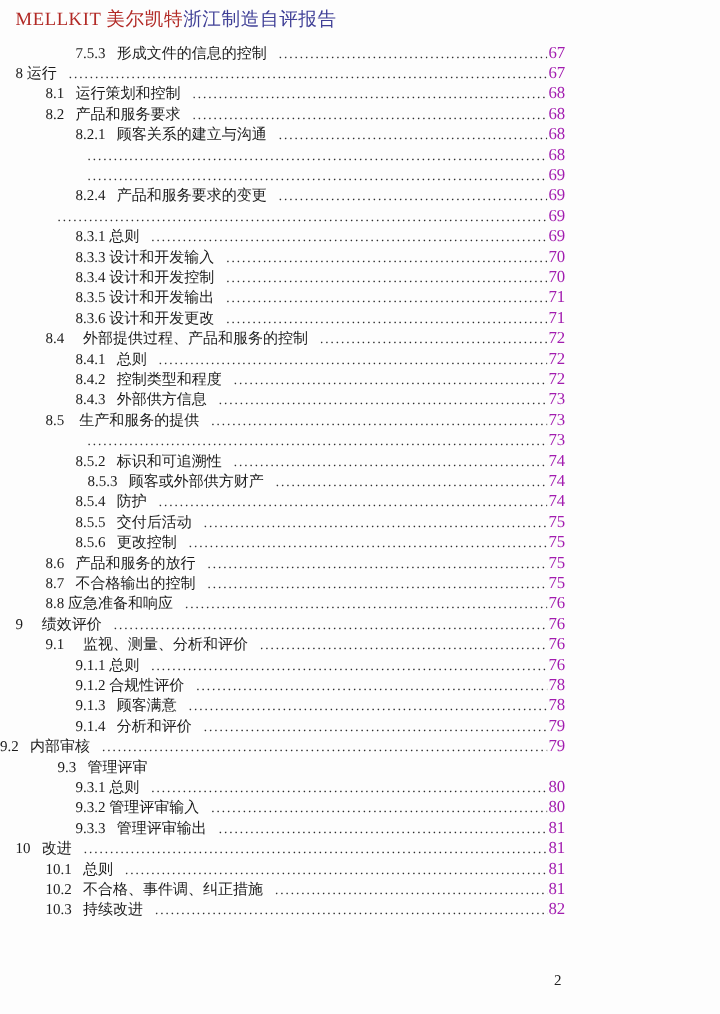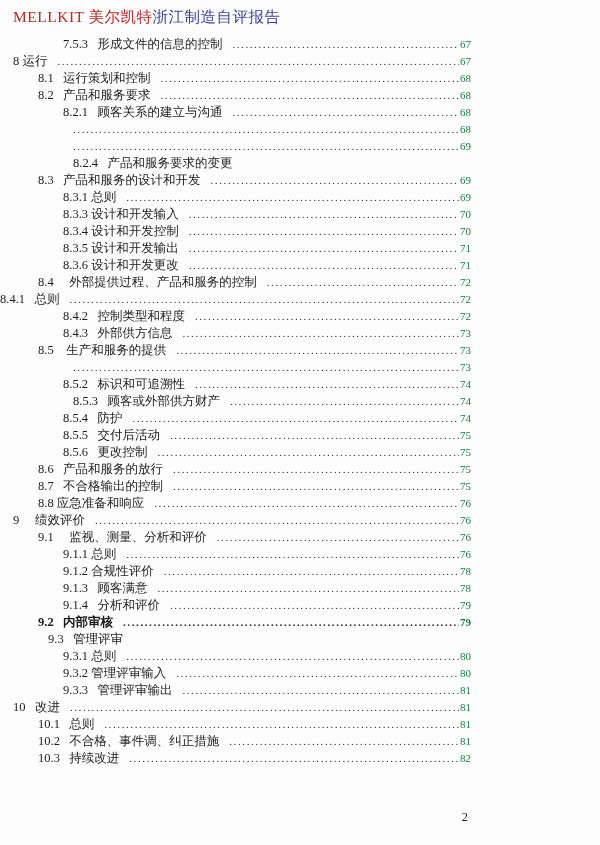--- a/index.html
+++ b/index.html
@@ -55,22 +55,22 @@
     margin-right: 1px;
     color: #2e2e2e;
     font-size: 11px;
     letter-spacing: 1.6px;
   }
   .leader::after {
     content: "..........................................................................................................................................................................................................................................................................................................";
   }
   .page-num {
     flex: 0 0 auto;
-    font-size: 11px;
-    color: #15803d;
+    font-size: 14px;
+    color: #a21caf;
   }
   
   .footer-page-number {
     position: absolute;
     top: 810px;
     right: 31px;
     font-size: 12.5px;
     color: #222;
   }
 </style>
@@ -115,28 +115,27 @@
   <div class="toc-row" style="padding-left: 63px;">
     <span class="leader"></span>
     <span class="page-num">68</span>
   </div>
 
   <div class="toc-row" style="padding-left: 63px;">
     <span class="leader"></span>
     <span class="page-num">69</span>
   </div>
 
-  <div class="toc-row" style="padding-left: 63px; flex-direction: column;">
+  <div class="toc-row" style="padding-left: 63px;">
     <span class="entry-text">8.2.4   产品和服务要求的变更</span>
     <span class="leader"></span>
     <span class="page-num">69</span>
   </div>
 
   <div class="toc-row" style="padding-left: 38px;">
-    <span class="entry-text">8.3   产品和服务的设计和开发</span>
     <span class="leader"></span>
     <span class="page-num">69</span>
   </div>
 
   <div class="toc-row" style="padding-left: 63px;">
     <span class="entry-text">8.3.1 总则</span>
     <span class="leader"></span>
     <span class="page-num">69</span>
   </div>
 
@@ -163,21 +162,21 @@
     <span class="leader"></span>
     <span class="page-num">71</span>
   </div>
 
   <div class="toc-row" style="padding-left: 38px;">
     <span class="entry-text">8.4     外部提供过程、产品和服务的控制</span>
     <span class="leader"></span>
     <span class="page-num">72</span>
   </div>
 
-  <div class="toc-row" style="">
+  <div class="toc-row" style="padding-left: 63px;">
     <span class="entry-text">8.4.1   总则</span>
     <span class="leader"></span>
     <span class="page-num">72</span>
   </div>
 
   <div class="toc-row" style="padding-left: 63px;">
     <span class="entry-text">8.4.2   控制类型和程度</span>
     <span class="leader"></span>
     <span class="page-num">72</span>
   </div>
@@ -276,21 +275,21 @@
     <span class="leader"></span>
     <span class="page-num">78</span>
   </div>
 
   <div class="toc-row" style="padding-left: 63px;">
     <span class="entry-text">9.1.4   分析和评价</span>
     <span class="leader"></span>
     <span class="page-num">79</span>
   </div>
 
-  <div class="toc-row" style="padding-left: 38px; font-weight: bold;">
+  <div class="toc-row" style="">
     <span class="entry-text">9.2   内部审核</span>
     <span class="leader"></span>
     <span class="page-num">79</span>
   </div>
 
   <div class="toc-row" style="padding-left: 38px; flex-direction: column;">
     <span class="entry-text">9.3   管理评审</span>
     <span class="leader"></span>
     <span class="page-num">80</span>
   </div>

